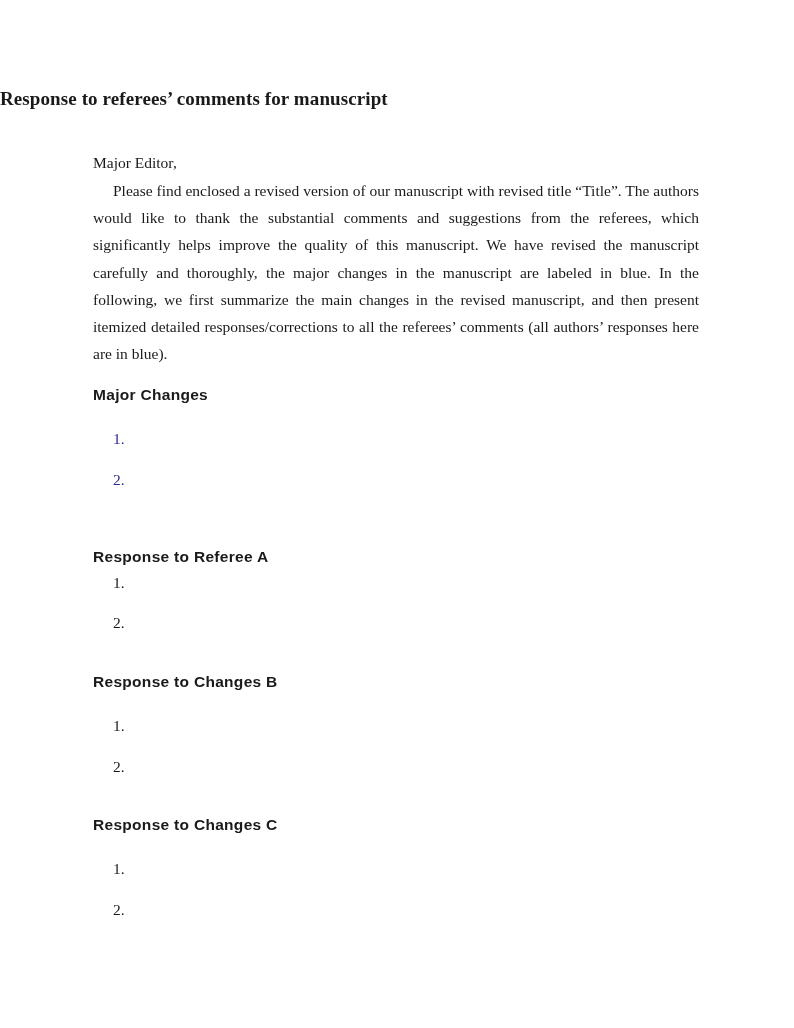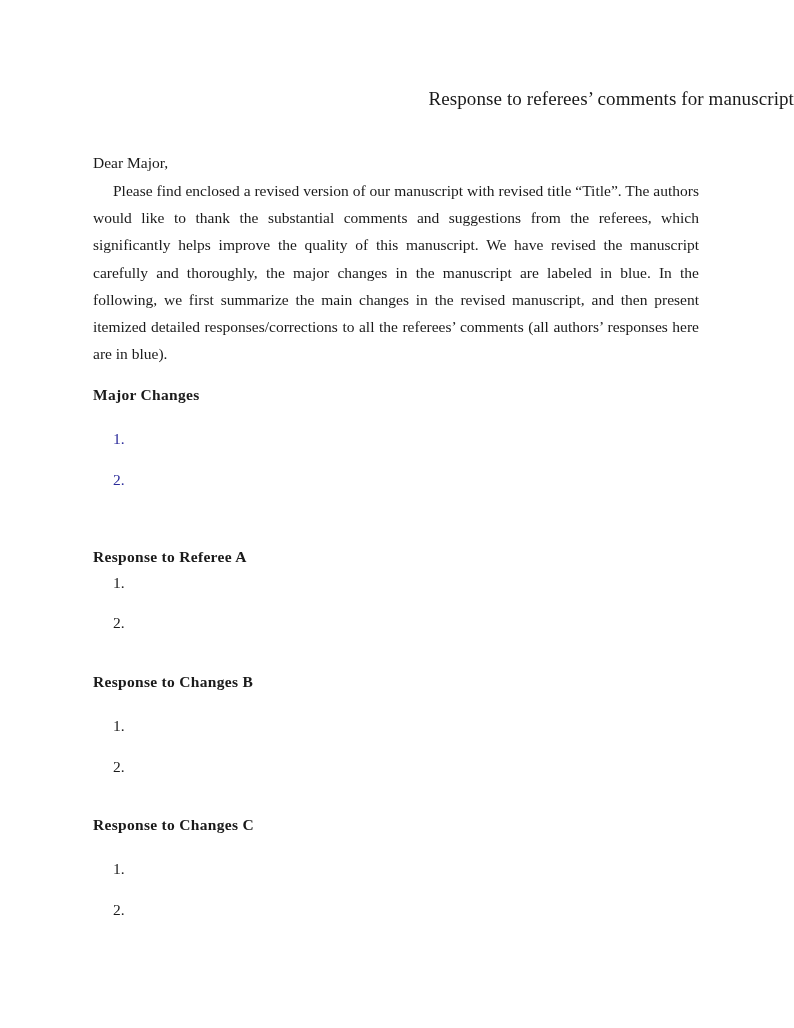--- a/index.html
+++ b/index.html
@@ -1,37 +1,37 @@
 <!DOCTYPE html>
 <html><head>
 <meta charset="utf-8">
 <style>
   html, body { margin: 0; padding: 0; background: #ffffff; }
   body { width: 794px; height: 1028px; position: relative; overflow: hidden;
          font-family: "DejaVu Serif", "Liberation Serif", serif; color: #1a1a1a; }
   .page { position: absolute; left: 0; top: 0; width: 794px; height: 1028px; }
-  .title { position: absolute; left: 0; width: 794px; top: 88px; text-align: right;
-           font-family: "Liberation Serif", serif; font-weight: normal; font-size: 19px; letter-spacing: 0.1px; }
+  .title { position: absolute; left: 0; width: 794px; top: 88px; text-align: left;
+           font-family: "Liberation Serif", serif; font-weight: bold; font-size: 19px; letter-spacing: 0.1px; }
   .salutation { position: absolute; left: 93px; top: 154px;
                 font-family: "Liberation Serif", serif; font-size: 15.5px; }
   .para { position: absolute; left: 93px; top: 177px; width: 606px;
           font-family: Liberation Serif, serif; font-size: 15.5px; line-height: 27.2px;
           text-align: justify; text-indent: 20px; hyphens: manual; }
-  .section-head { position: absolute; left: 93px; font-family: Liberation Serif, serif;
+  .section-head { position: absolute; left: 93px; font-family: Liberation Sans, sans-serif;
                   font-weight: bold; font-size: 15.5px; letter-spacing: 0.3px; }
   .item { position: absolute; left: 113px; font-family: "Liberation Serif", serif; font-size: 15.5px; }
   .blue { color: #2a2a9a; }
 </style>
 </head>
 <body>
 
 <div class="page">
   <div class="title">Response to referees’ comments for manuscript</div>
 
-  <div class="salutation">Dear Major,</div>
+  <div class="salutation">Major Editor,</div>
 
   <div class="para">Please find enclosed a revised version of our manuscript with revised title “Title”. The au­thors would like to thank the substantial comments and suggestions from the referees, which significantly helps improve the quality of this manuscript. We have revised the manuscript carefully and thoroughly, the major changes in the manuscript are labeled in blue. In the following, we first summarize the main changes in the revised manuscript, and then present itemized detailed responses/corrections to all the referees’ comments (all authors’ responses here are in blue).</div>
 
   <div class="section-head" style="top:386px;">Major Changes</div>
   <div class="item blue" style="top:430px;">1.</div>
   <div class="item blue" style="top:471px;">2.</div>
 
   <div class="section-head" style="top:548px;">Response to Referee A</div>
   <div class="item" style="top:574px;">1.</div>
   <div class="item" style="top:614px;">2.</div>

